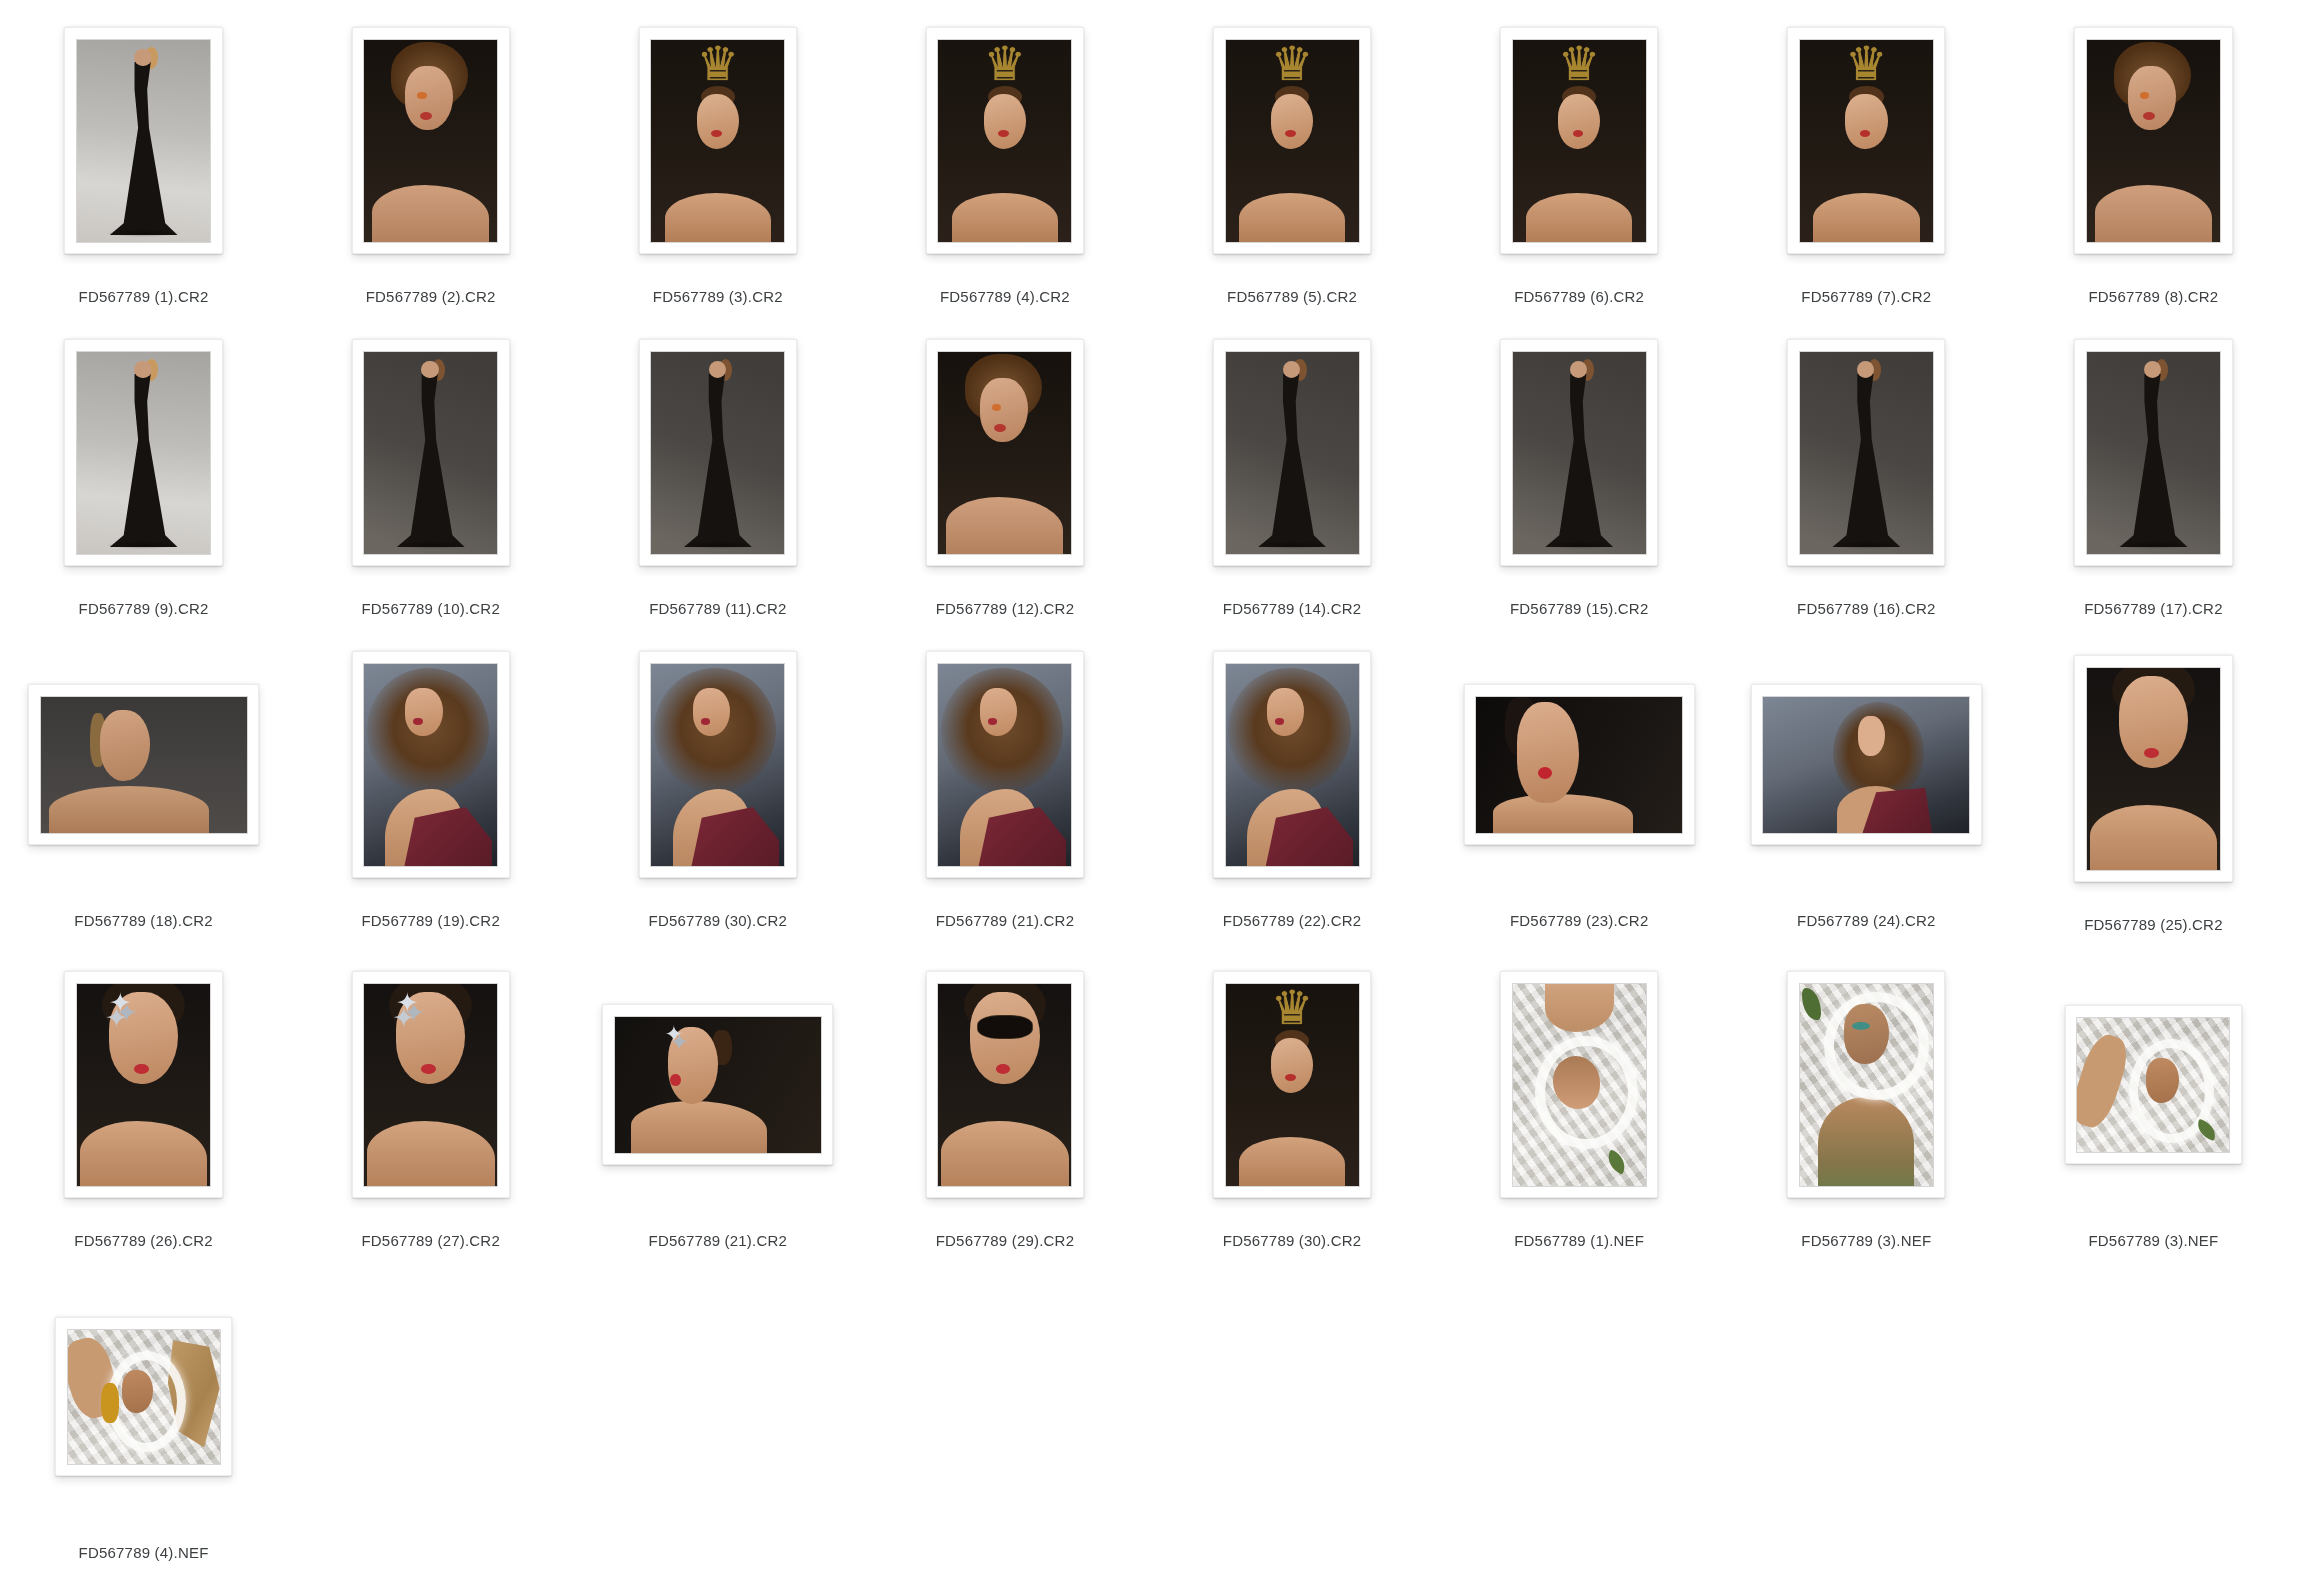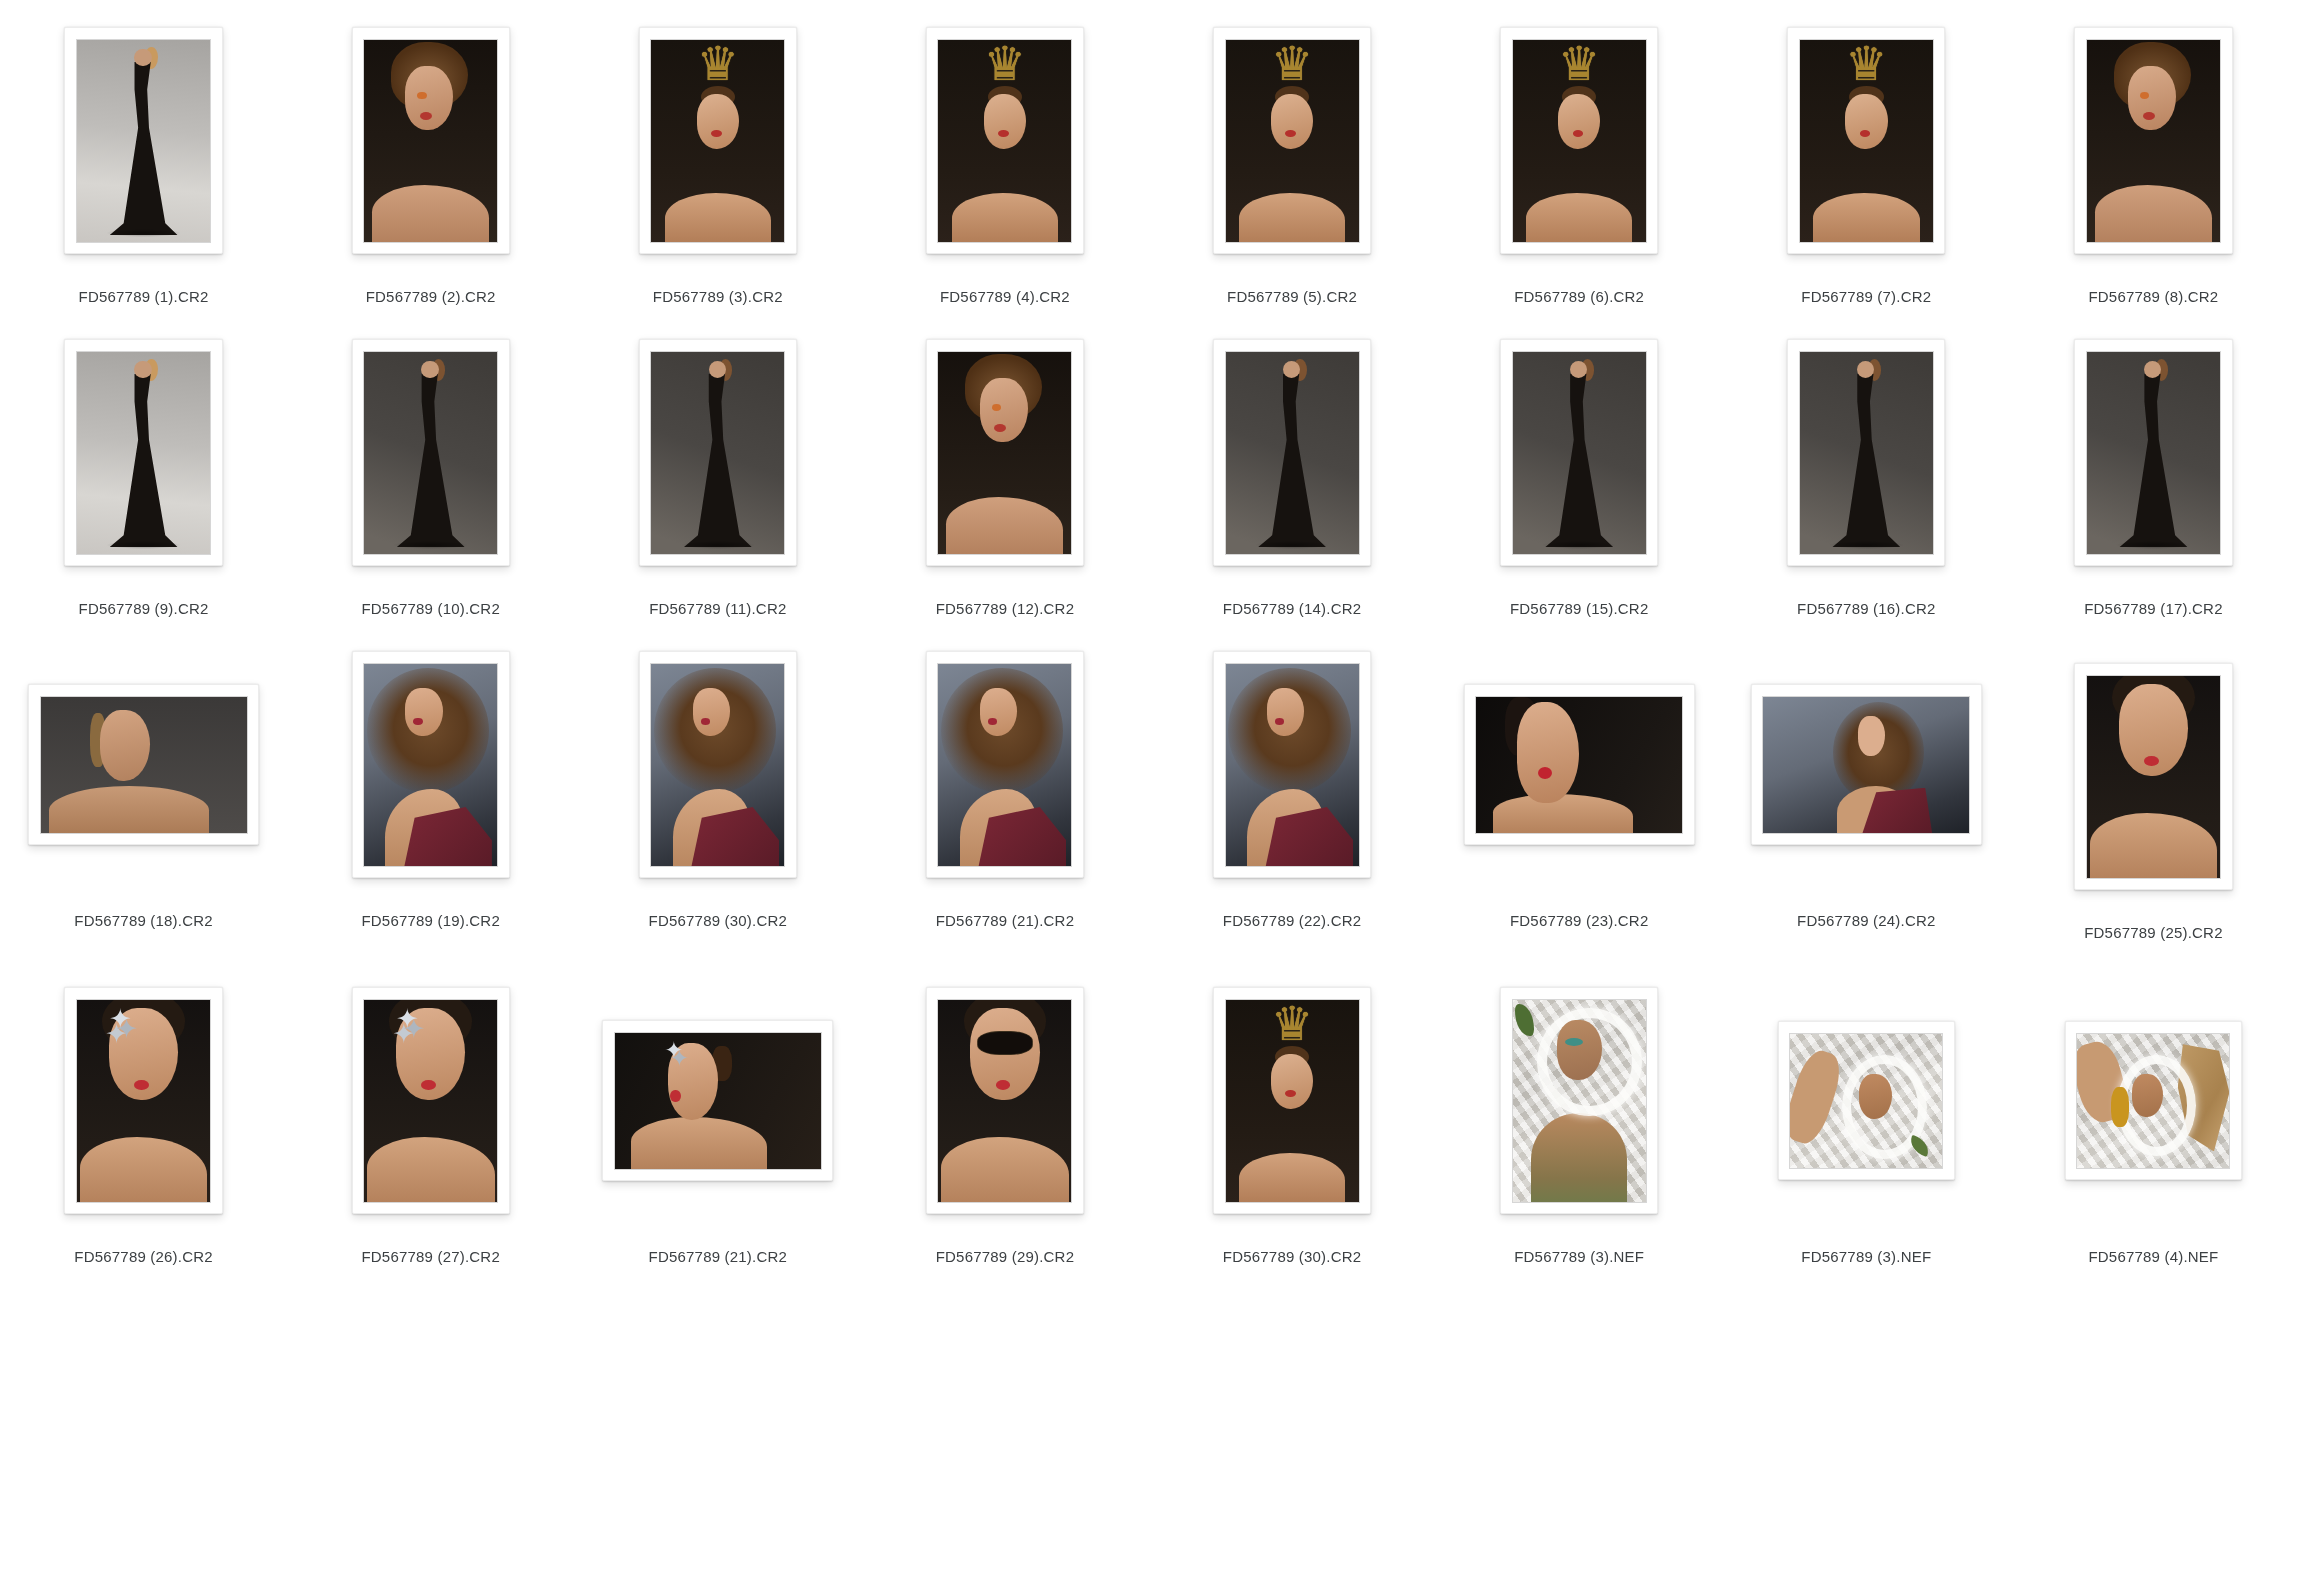--- a/index.html
+++ b/index.html
@@ -531,21 +531,21 @@
           <i class="hair"></i>
           <i class="shoulders"></i>
           <i class="gown"></i>
           <i class="head"></i>
 
         </div>
       </div>
     </div>
     <figcaption class="label">FD567789 (24).CR2</figcaption>
   </figure>
-    <figure class="cell" style="margin:12px">
+    <figure class="cell" style="margin:4px">
     <div class="thumbwrap">
       <div class="frame">
         <div class="photo shape-p scene-face-dark">
 
           <i class="hair"></i>
           <i class="shoulders"></i>
 
           <i class="head"></i>
 
           <b class="accent2"></b>
@@ -632,20 +632,37 @@
           <i class="shoulders"></i>
 
           <i class="head"></i>
 
           <b class="accent2"></b>
           <span class="glyph">♛</span>
         </div>
       </div>
     </div>
     <figcaption class="label">FD567789 (30).CR2</figcaption>
+  </figure>
+    <figure class="cell" style="margin:0">
+    <div class="thumbwrap">
+      <div class="frame">
+        <div class="photo shape-p scene-wrap-upside">
+          <i class="bgfx"></i>
+
+          <i class="shoulders"></i>
+
+          <i class="head"></i>
+          <b class="accent"></b>
+          <b class="accent2"></b>
+
+        </div>
+      </div>
+    </div>
+    <figcaption class="label">FD567789 (1).NEF</figcaption>
   </figure>
     <figure class="cell" style="margin:0">
     <div class="thumbwrap">
       <div class="frame">
         <div class="photo shape-p scene-wrap-veil">
           <i class="bgfx"></i>
           <i class="hair"></i>
           <i class="shoulders"></i>
 
           <i class="head"></i>

